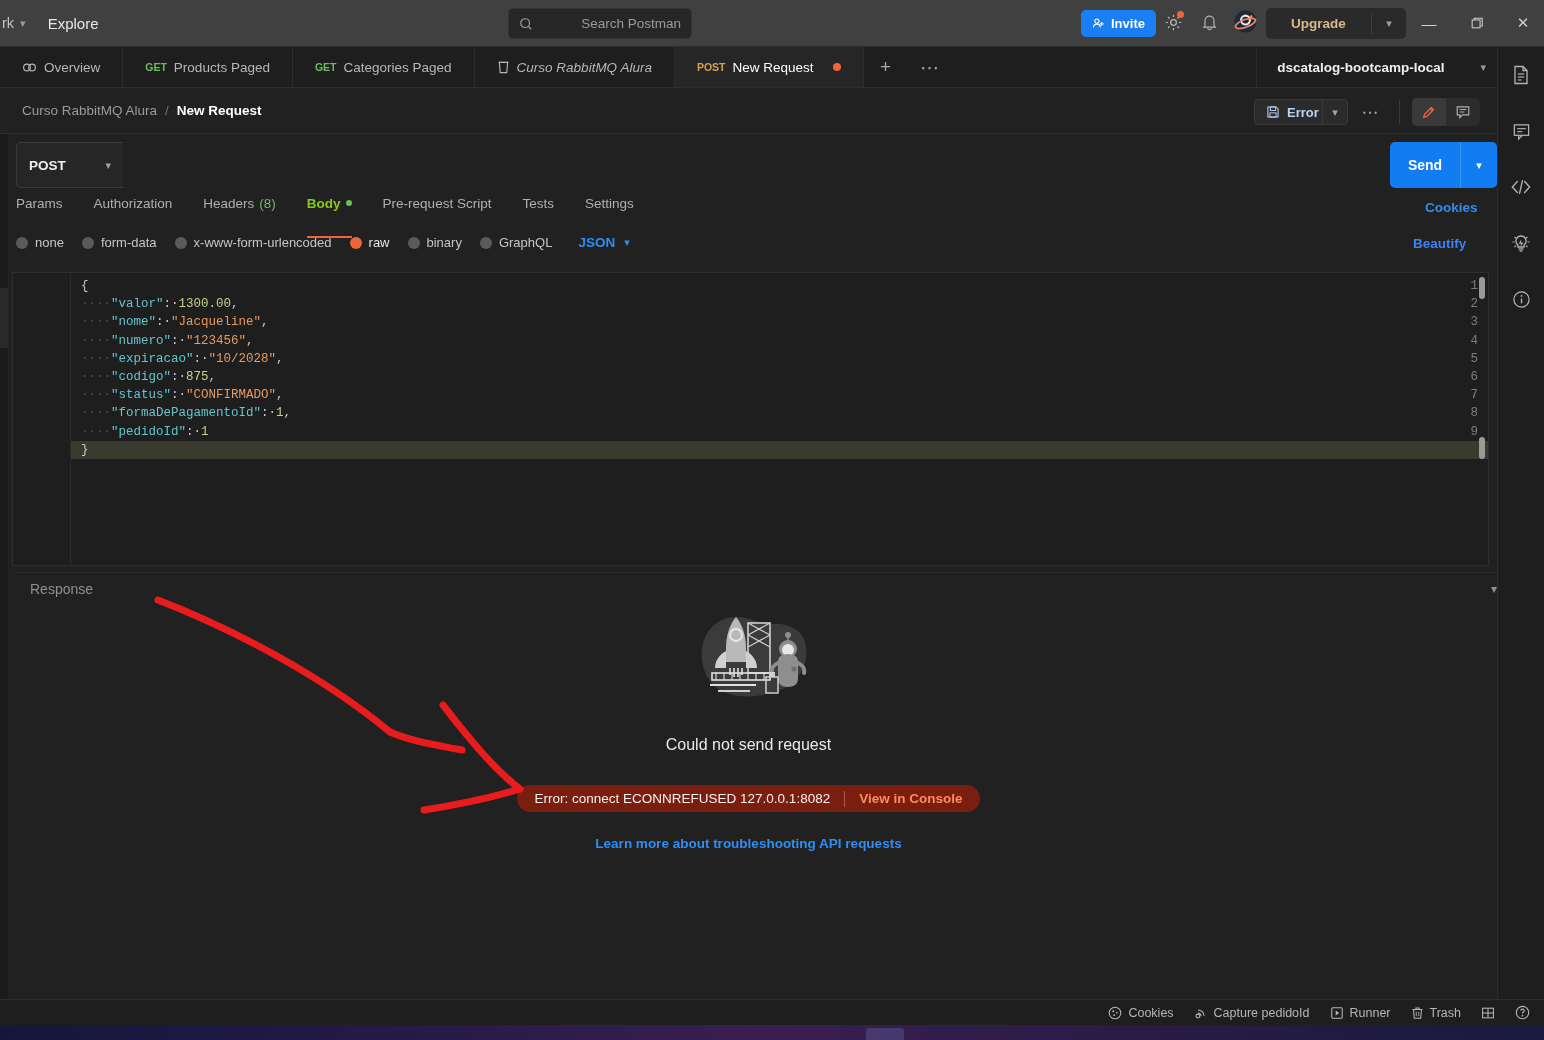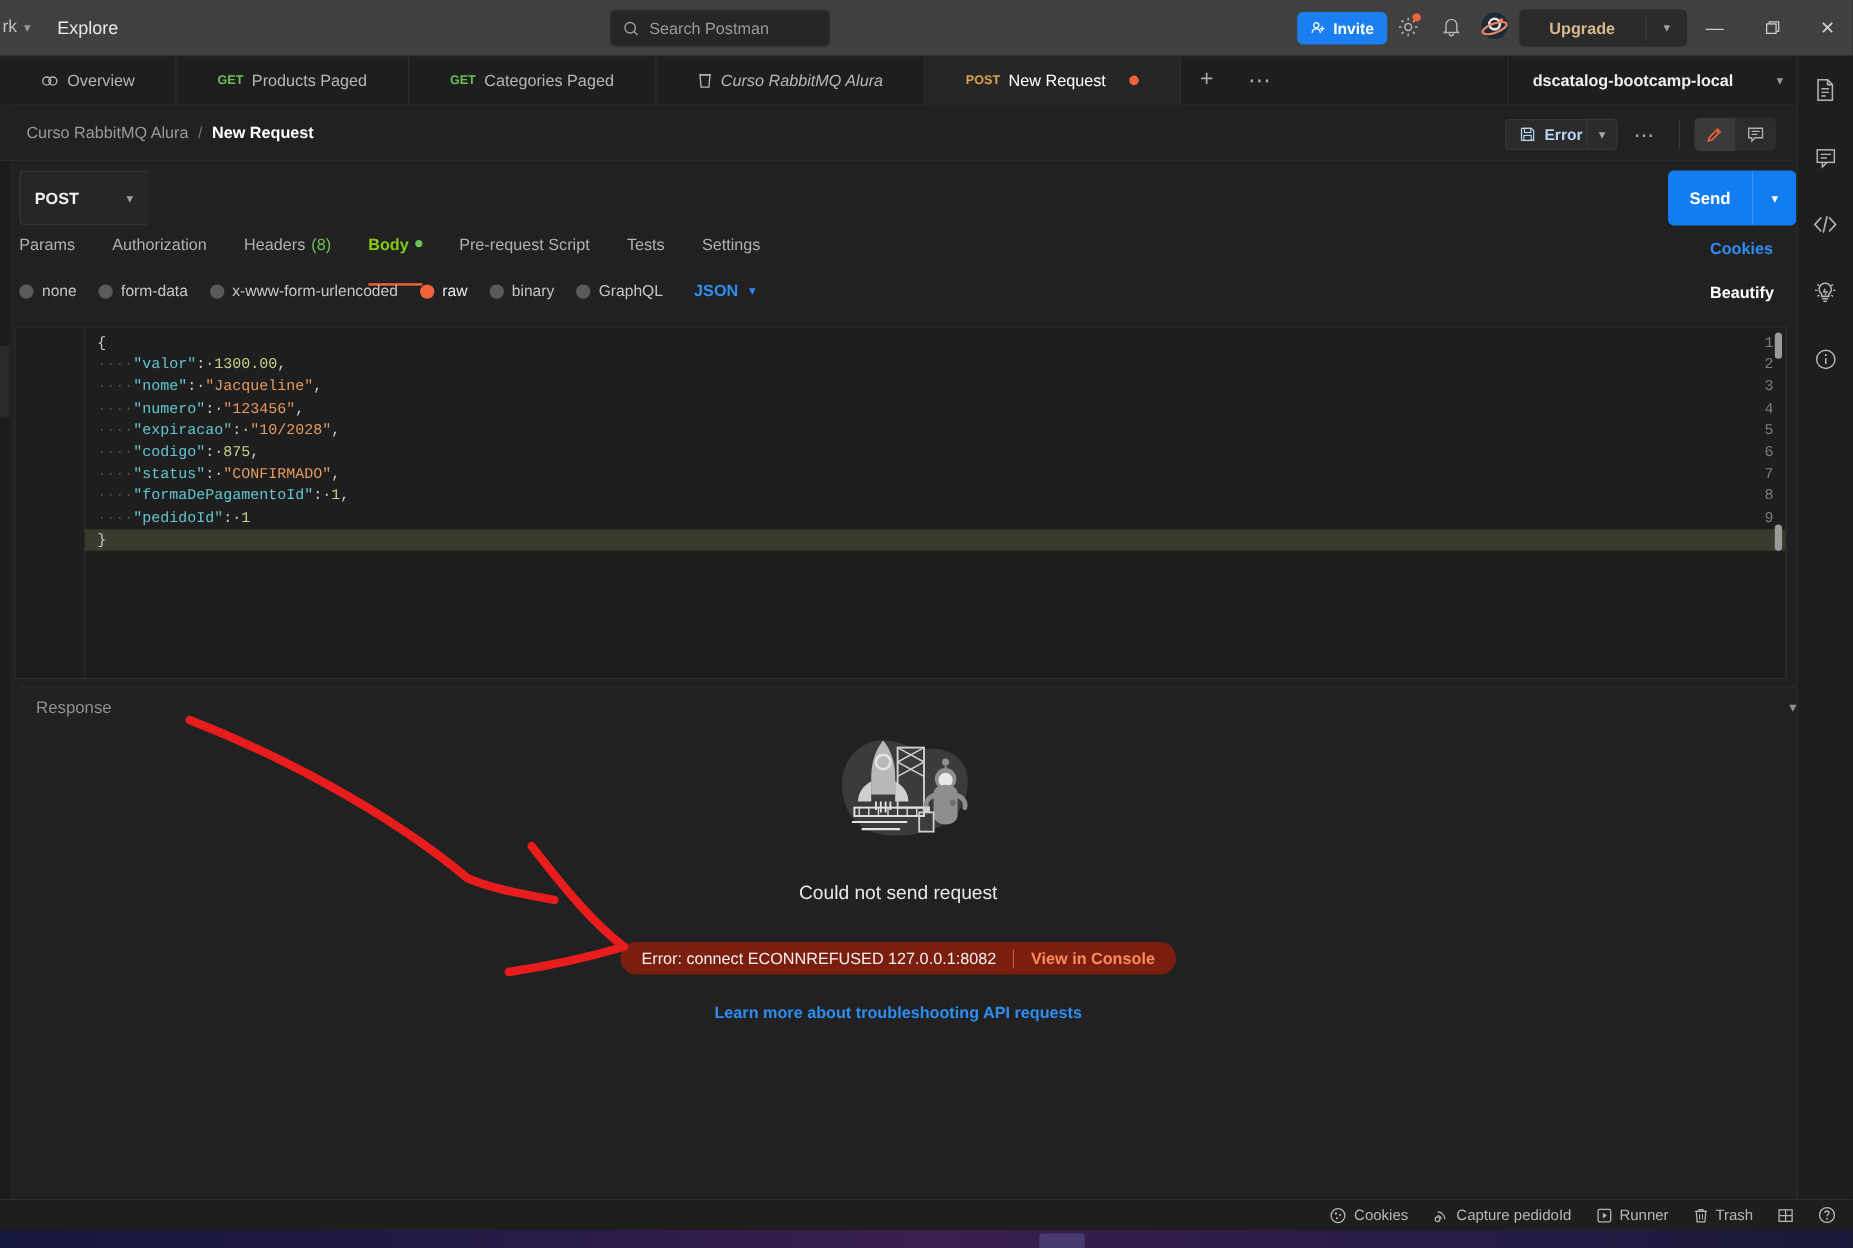--- a/index.html
+++ b/index.html
@@ -18,21 +18,21 @@
     background: #404040; display: flex; align-items: center;
     border-bottom: 1px solid #2d2d2d;
   }
   .tb-left { display: flex; align-items: center; padding-left: 0px; }
   .wsname { color: #c2c2c2; font-size: 14.5px; padding-left: 2px; }
   .chev-sm { color: #9a9a9a; font-size: 11px; margin-left: 6px; margin-right: 22px; }
   .explore { color: #e8e8e8; font-size: 15px; }
   .search-box {
     position: absolute; left: 508px; top: 8px; width: 184px; height: 31px;
     background: #262626; border: 1px solid #333; border-radius: 5px;
-    display: flex; align-items: center; padding: 0 10px; gap: 8px;
+    display: flex; align-items: center; padding: 0 10px; gap: 8px; justify-content: space-between;
   }
   .search-box .ph { color: #9b9b9b; font-size: 13.5px; }
   .invite-btn {
     position: absolute; left: 1081px; top: 10px; height: 27px;
     background: #1a7ff0; border-radius: 5px; color: #fff; font-size: 13px;
     font-weight: bold; display: flex; align-items: center; gap: 6px;
     padding: 0 11px; cursor: pointer;
   }
   .tb-icon { position: absolute; top: 13px; color: #b5b5b5; cursor: pointer; }
   .upgrade-wrap {
@@ -45,21 +45,21 @@
   .wbtn { position: absolute; top: 10px; width: 30px; height: 26px; color: #cfcfcf;
           display: flex; align-items: center; justify-content: center; cursor: pointer; font-size: 15px; }
 
   
   .tabstrip {
     position: absolute; top: 47px; left: 0; width: 1544px; height: 41px;
     background: #1e1e1e; display: flex; align-items: stretch;
     border-bottom: 1px solid #2d2d2d;
   }
   .tab {
-    display: flex; align-items: center; gap: 7px; padding: 0 34px;
+    display: flex; align-items: center; gap: 7px; padding: 0 22px;
     border-right: 1px solid #2d2d2d; font-size: 13.5px; color: #b7b7b7;
     cursor: pointer; white-space: nowrap;
   }
   .tab.active { background: #262626; color: #fff; }
   .tab .meth { font-size: 10.5px; font-weight: bold; }
   .meth-get { color: #6bbf59; }
   .meth-post { color: #d8a34a; }
   .tab .dot { width: 8px; height: 8px; border-radius: 50%; background: #f0643c; margin-left: 12px; }
   .tab-plus, .tab-dots { display: flex; align-items: center; justify-content: center;
       width: 44px; color: #a8a8a8; font-size: 19px; cursor: pointer; }
@@ -147,22 +147,22 @@
     font-size: 13.5px; font-weight: bold; cursor: pointer; }
 
   
   .bodyrow { position: absolute; top: 235px; left: 16px; display: flex; align-items: center; gap: 18px; }
   .radio { display: flex; align-items: center; gap: 7px; color: #c6c6c6; font-size: 13px; cursor: pointer; }
   .radio .circ { width: 12px; height: 12px; border-radius: 50%; background: #5a5a5a; }
   .radio.sel .circ { background: #f0643c; }
   .radio.sel { color: #e6e6e6; }
   .json-sel { display: flex; align-items: center; gap: 9px; color: #2f8ef4;
     font-size: 13.5px; font-weight: bold; cursor: pointer; margin-left: 8px; }
-  .beautify { position: absolute; top: 236px; left: 1413px; color: #ffffff;
-    font-size: 13.5px; font-weight: bold; cursor: pointer; margin-left: 12px; }
+  .beautify { position: absolute; top: 236px; left: 1413px; color: #3b82f6;
+    font-size: 13.5px; font-weight: bold; cursor: pointer; }
 
   
   .editor-wrap {
     position: absolute; top: 272px; left: 12px; width: 1477px; height: 294px;
     background: #1e1e1e; border: 1px solid #2e2e2e; overflow: hidden;
   }
   .gutter {
     position: absolute; left: 0; top: 0; width: 58px; height: 100%;
     background: #1e1e1e; border-right: 1px solid #2b2b2b;
   }

